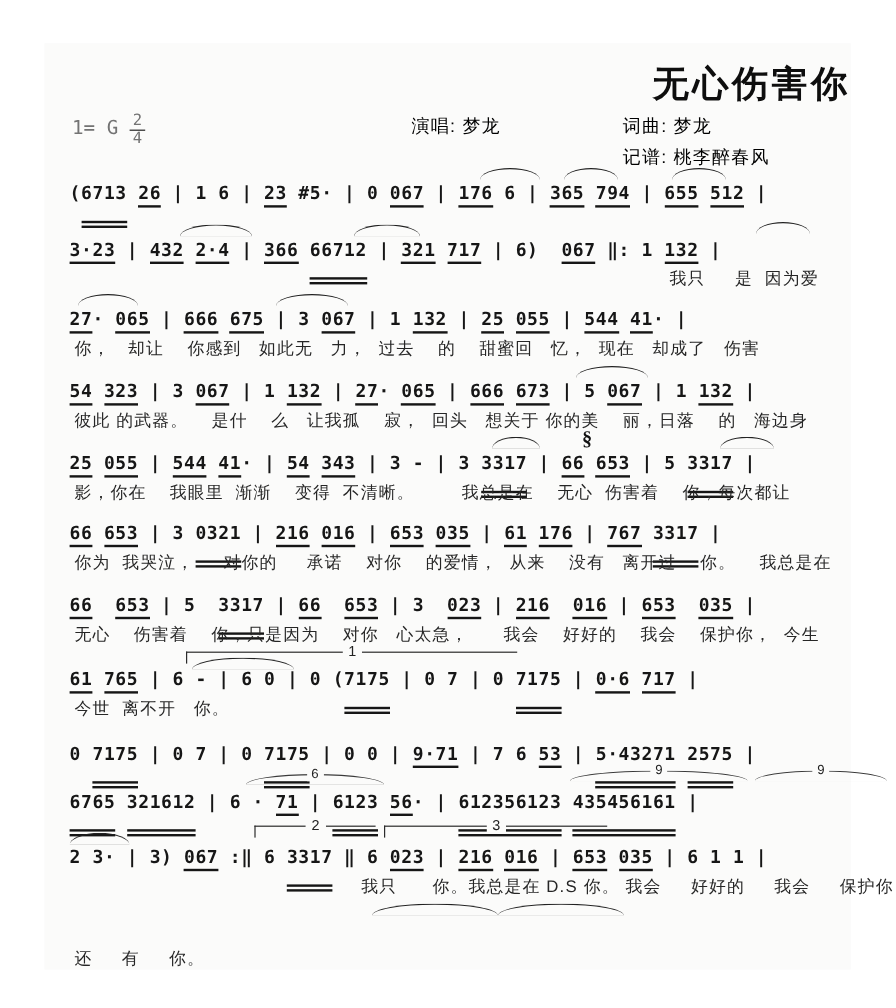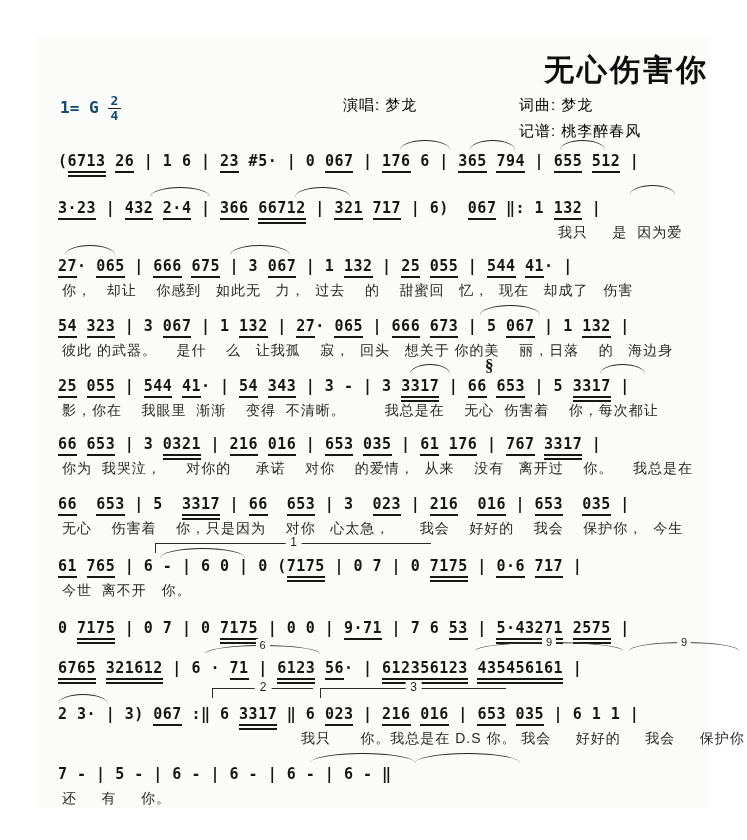--- a/index.html
+++ b/index.html
@@ -1,33 +1,33 @@
 <!DOCTYPE html>
 <html><head>
 <meta charset="utf-8">
 <style>
   html,body{margin:0;padding:0;background:#ffffff;}
   body{width:747px;height:840px;position:relative;font-family:"Liberation Sans",sans-serif;overflow:hidden;}
   .sheet{position:absolute;left:37px;top:36px;width:672px;height:772px;background:#fbfbfa;}
   .title{position:absolute;left:0;right:0;top:14px;text-align:right;
          font-family:"Liberation Serif",serif;font-weight:bold;font-size:30px;color:#0e0e0e;letter-spacing:3px;}
   .keysig{position:absolute;left:23px;top:58px;font-family:"DejaVu Sans Mono",monospace;
-          font-weight:bold;font-size:16px;color:#0c4a6e;}
+          font-weight:normal;font-size:16px;color:#737373;}
   .frac{display:inline-block;vertical-align:-7px;text-align:center;line-height:1.05;font-size:13px;margin-left:9px;}
   .frac .ft{display:block;border-bottom:1.5px solid #222;padding:0 3px;}
   .frac .fb{display:block;padding:0 3px;}
   .credit{position:absolute;font-size:15px;color:#000000;letter-spacing:1px;}
   .c-sing{left:306px;top:60px;}
   .c-comp{left:482px;top:60px;}
   .c-trans{left:482px;top:86px;}
   .row{position:absolute;left:21px;height:48px;}
   .notes{font-family:"DejaVu Sans Mono",monospace;font-weight:bold;font-size:15px;color:#161616;
          white-space:pre;letter-spacing:.5px;line-height:22px;}
   .u1{border-bottom:2px solid #161616;padding-bottom:1px;}
-  .u2{border-bottom:6px double #161616;padding-bottom:1px;}
+  .u2{border-bottom:6px double #161616;padding-bottom:14px;}
   .lyrics{position:absolute;top:27px;left:0;font-size:14px;color:#262626;white-space:pre;letter-spacing:1px;}
   .ind-far{left:500px;}
   .ind-mid{left:243px;}
   .ind-sm{left:4px;}
   .volta{position:absolute;height:9px;border-top:1.5px solid #2b2b2b;border-left:1.5px solid #2b2b2b;}
   .volta span{position:absolute;left:50%;top:0;transform:translate(-50%,-62%);
               background:#fbfbfa;padding:0 5px;font-size:12px;color:#222;}
   .tuplet{position:absolute;height:8px;border-top:1px solid #3a3a3a;
           border-radius:50% 50% 0 0 / 100% 100% 0 0;}
   .tuplet span{position:absolute;left:50%;top:0;transform:translate(-50%,-58%);
@@ -86,21 +86,20 @@
     <div class="notes">0 <span class="u2">7175</span> | 0 7 | 0 <span class="u2">7175</span> | 0 0 | <span class="u1">9·71</span> | 7 6 <span class="u1">53</span> | <span class="u2">5·43271</span> <span class="u2">2575</span> |</div>
   </div>
   <div class="row" style="top:621px">
     <div class="notes"><span class="u2">6765</span> <span class="u2">321612</span> | 6 · <span class="u1">71</span> | <span class="u2">6123</span> <span class="u1">56</span>· | <span class="u2">612356123</span> <span class="u2">435456161</span> |</div>
   </div>
   <div class="row" style="top:667px">
     <div class="notes">2 3· | 3) <span class="u1">067</span> :‖ 6 <span class="u2">3317</span> ‖ 6 <span class="u1">023</span> | <span class="u1">216</span> <span class="u1">016</span> | <span class="u1">653</span> <span class="u1">035</span> | 6 1 1 |</div>
     <div class="lyrics ind-mid">我只      你。我总是在 D.S 你。 我会     好好的     我会     保护你，下个     轮回里</div>
   </div>
   <div class="row" style="top:727px">
-    <div class="notes">7 - | 5 - | 6 - | 6 - | 6 - | 6 - ‖</div>
     <div class="lyrics ind-sm">还     有     你。</div>
   </div>
 
   <div class="segno" style="left:448px;top:320px">§</div>
 
   <div class="volta" style="left:118px;top:507px;width:275px">
     <span>1</span>
   </div>
   <div class="volta" style="left:175px;top:652px;width:100px">
     <span>2</span>

